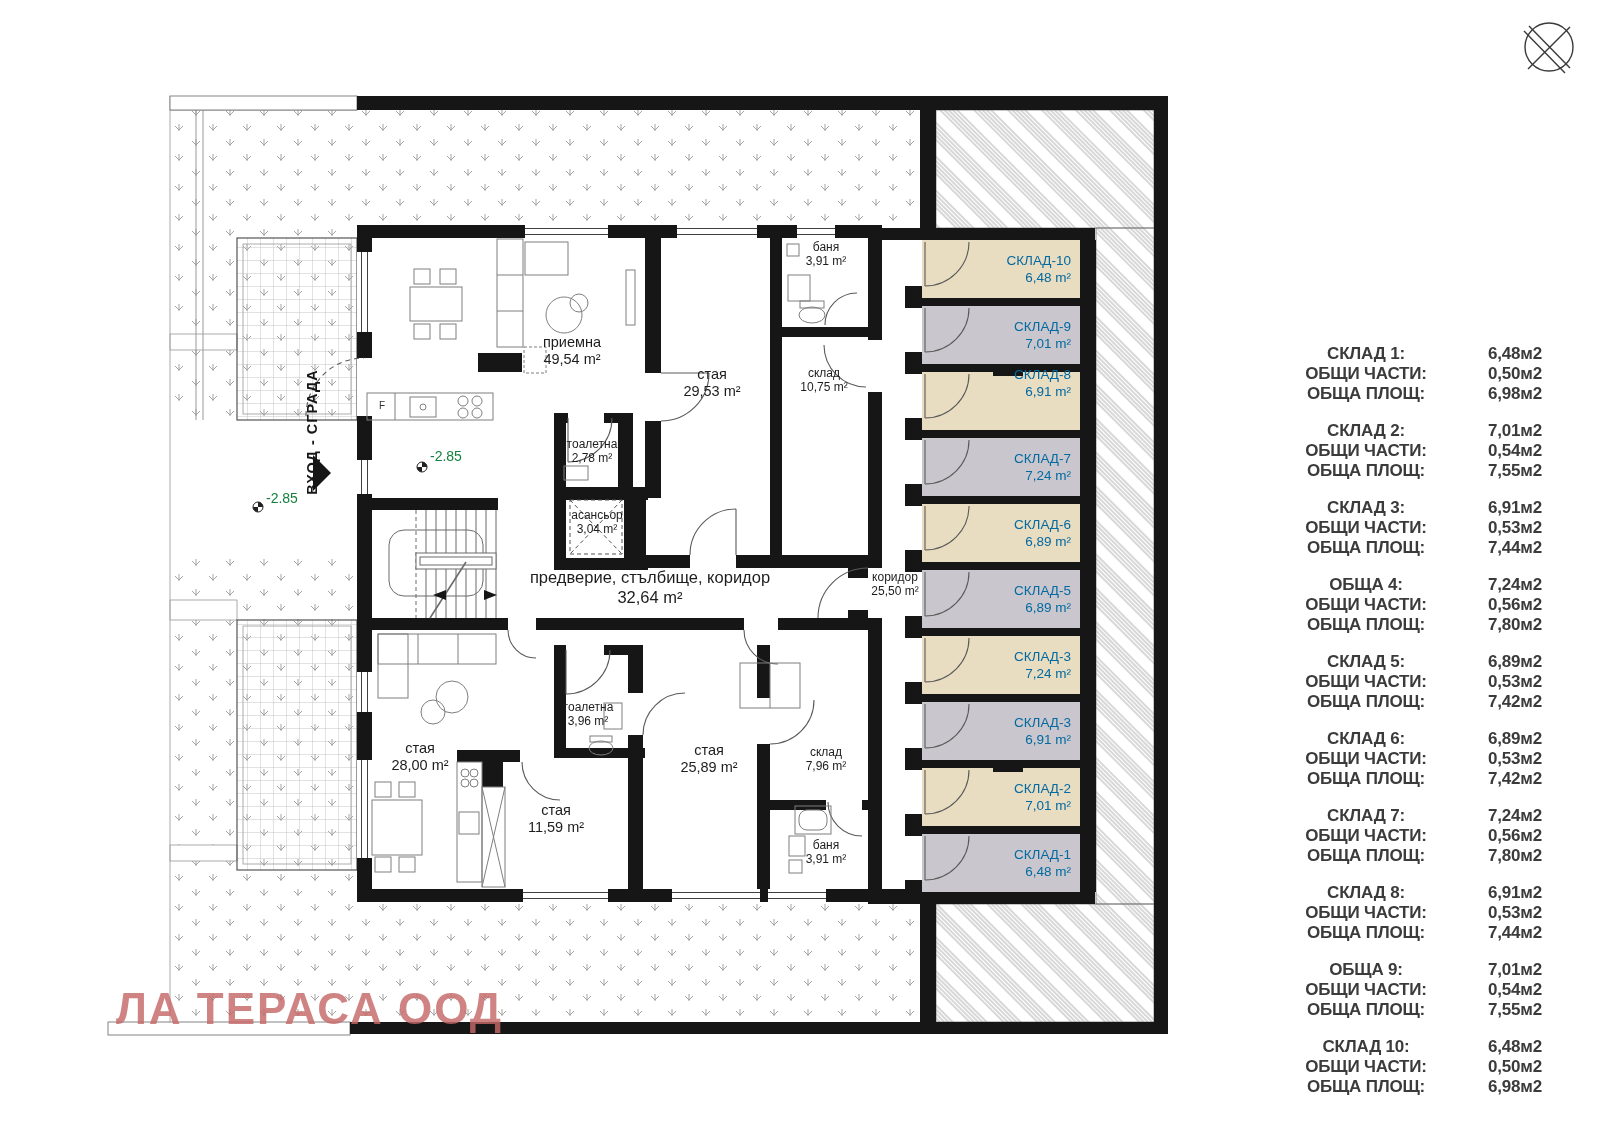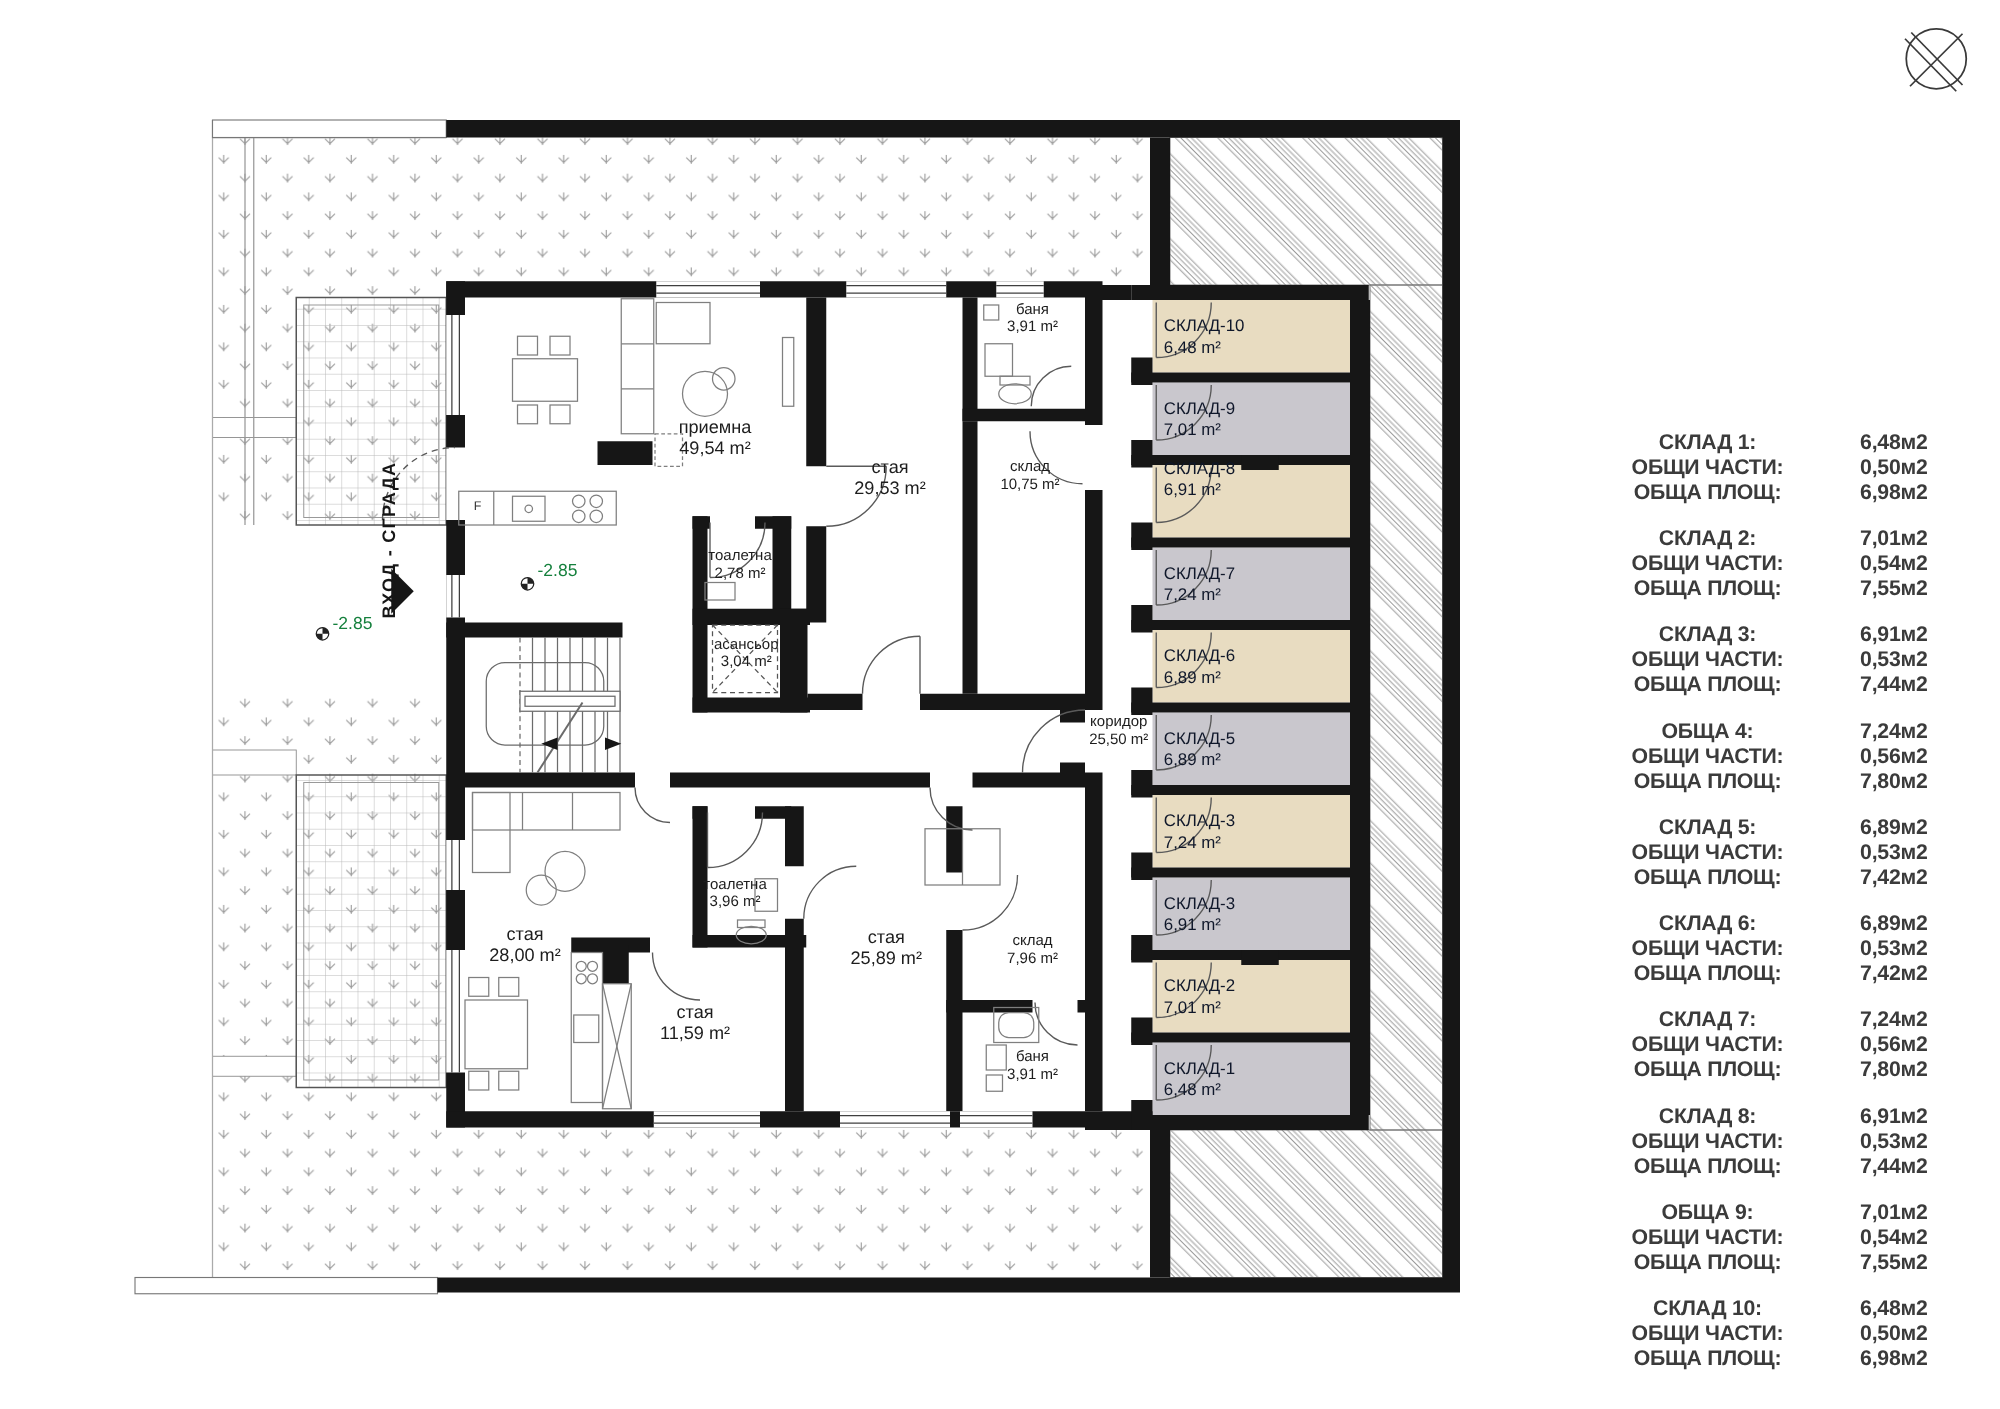--- a/index.html
+++ b/index.html
@@ -4,22 +4,22 @@
 <style>
   html,body{margin:0;padding:0;background:#ffffff;}
   #stage{position:relative;width:1600px;height:1127px;background:#fff;overflow:hidden;
          font-family:"Liberation Sans",sans-serif;}
   #plan-svg{position:absolute;left:0;top:0;}
   .room-label{position:absolute;width:140px;text-align:center;
               font:14.5px/1.2 "Liberation Sans",sans-serif;color:#1d1d1d;}
   .room-label .nm,.room-label .ar{display:block;}
   .room-label.hall{width:260px;font-size:16.5px;}
   .room-label.small{font-size:12px;width:120px;}
-  .storage-label{position:absolute;left:931px;width:140px;text-align:left;
-                 font:13.5px/1.25 "Liberation Sans",sans-serif;color:#0f172a;}
+  .storage-label{position:absolute;left:931px;width:140px;text-align:right;
+                 font:13.5px/1.25 "Liberation Sans",sans-serif;color:#0369a1;}
   .storage-label .nm,.storage-label .ar{display:block;}
   .lvl-text{position:absolute;font:14px "Liberation Sans",sans-serif;color:#15803d;}
   #entrance-label{position:absolute;left:232px;top:422px;width:160px;height:20px;
                   text-align:center;font:bold 14.5px/20px "Liberation Sans",sans-serif;
                   letter-spacing:1px;color:#161616;transform:rotate(-90deg);}
   #fridge-label{position:absolute;left:372px;top:400px;width:20px;text-align:center;
                 font:10px "Liberation Sans",sans-serif;color:#333;}
   #legend{position:absolute;left:1278px;top:344px;width:264px;
           font:bold 17px "Liberation Sans",sans-serif;color:#3b3b3b;letter-spacing:-0.2px;}
   .lg-group{margin-bottom:17px;}
@@ -376,20 +376,24 @@
   <span class="ar">3,91 m²</span>
 </div>
 <div class="room-label small" style="left:532px;top:437px">
   <span class="nm">тоалетна</span>
   <span class="ar">2,78 m²</span>
 </div>
 <div class="room-label small" style="left:537px;top:508px">
   <span class="nm">асансьор</span>
   <span class="ar">3,04 m²</span>
 </div>
+<div class="room-label hall" style="left:520px;top:568px">
+  <span class="nm">предверие, стълбище, коридор</span>
+  <span class="ar">32,64 m²</span>
+</div>
 <div class="room-label small" style="left:835px;top:570px">
   <span class="nm">коридор</span>
   <span class="ar">25,50 m²</span>
 </div>
 <div class="room-label" style="left:350px;top:740px">
   <span class="nm">стая</span>
   <span class="ar">28,00 m²</span>
 </div>
 <div class="room-label small" style="left:528px;top:700px">
   <span class="nm">тоалетна</span>
@@ -594,14 +598,15 @@
           <span class="lg-label">ОБЩИ ЧАСТИ:</span>
           <span class="lg-value">0,50м2</span>
         </div>
     <div class="lg-row">
           <span class="lg-label">ОБЩА ПЛОЩ:</span>
           <span class="lg-value">6,98м2</span>
         </div>
   </div>
 </div>
 
+<div id="watermark">ЛА ТЕРАСА ООД</div>
 
 </div>
 
 </body></html>

